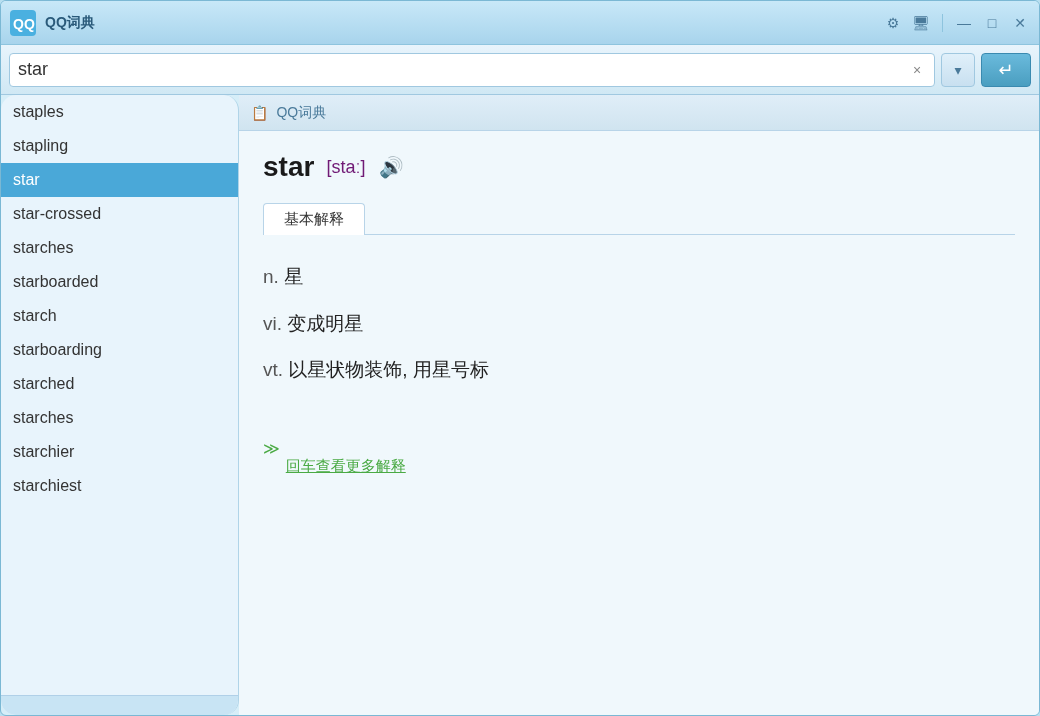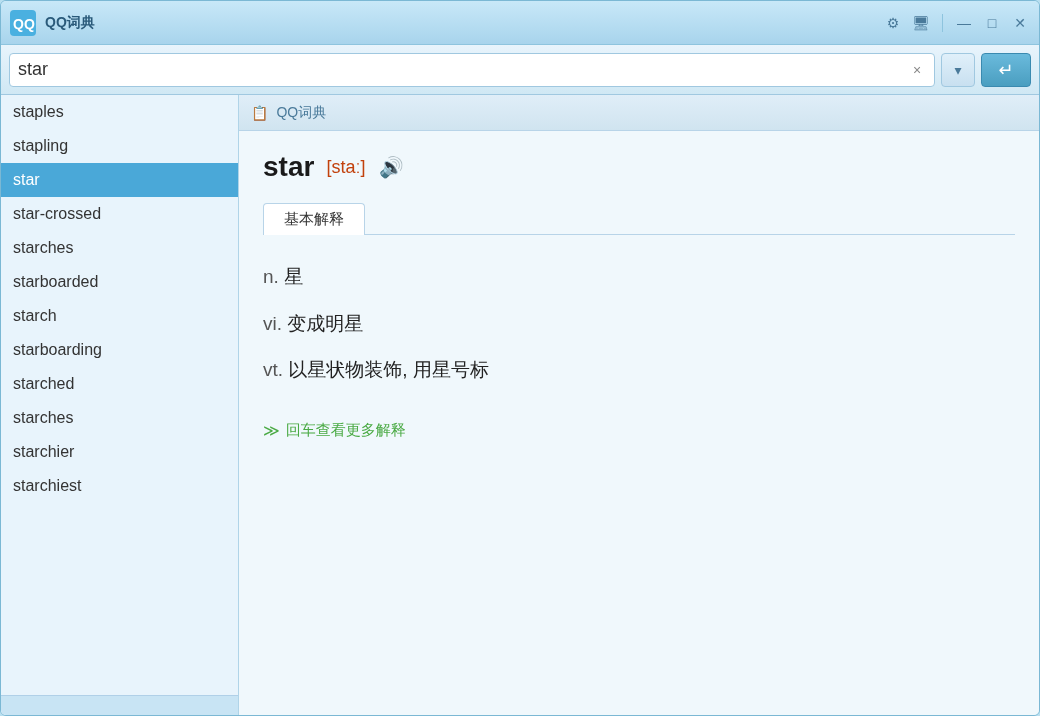--- a/index.html
+++ b/index.html
@@ -172,20 +172,21 @@
 
     
     .sidebar {
       width: 238px;
       background: #e8f4fc;
       border-right: 1px solid #b0d4e8;
       display: flex;
       flex-direction: column;
       overflow: hidden;
       flex-shrink: 0;
+      border-radius: 15px;
     }
 
     .sidebar-scroll {
       flex: 1;
       overflow-y: auto;
       overflow-x: hidden;
     }
 
     .sidebar-scroll::-webkit-scrollbar {
       width: 14px;
@@ -258,21 +259,21 @@
     }
 
     .word-title {
       font-size: 28px;
       font-weight: bold;
       color: #1a1a1a;
     }
 
     .word-phonetic {
       font-size: 18px;
-      color: #c2410c;
+      color: #701a75;
     }
 
     .sound-icon {
       width: 28px;
       height: 28px;
       display: flex;
       align-items: center;
       justify-content: center;
       cursor: pointer;
       color: #5aabcc;
@@ -325,22 +326,24 @@
       margin-top: 10px;
     }
 
     .more-link-arrow {
       color: #4aaa44;
       font-size: 16px;
     }
 
     .more-link {
       color: #4aaa44;
+      text-decoration: underline;
       font-size: 15px;
       cursor: pointer;
+      margin-top: 36px;
     }
 
     
     .sidebar-bottom {
       height: 20px;
       background: #c8e4f4;
       display: flex;
       align-items: center;
       justify-content: center;
       flex-shrink: 0;

